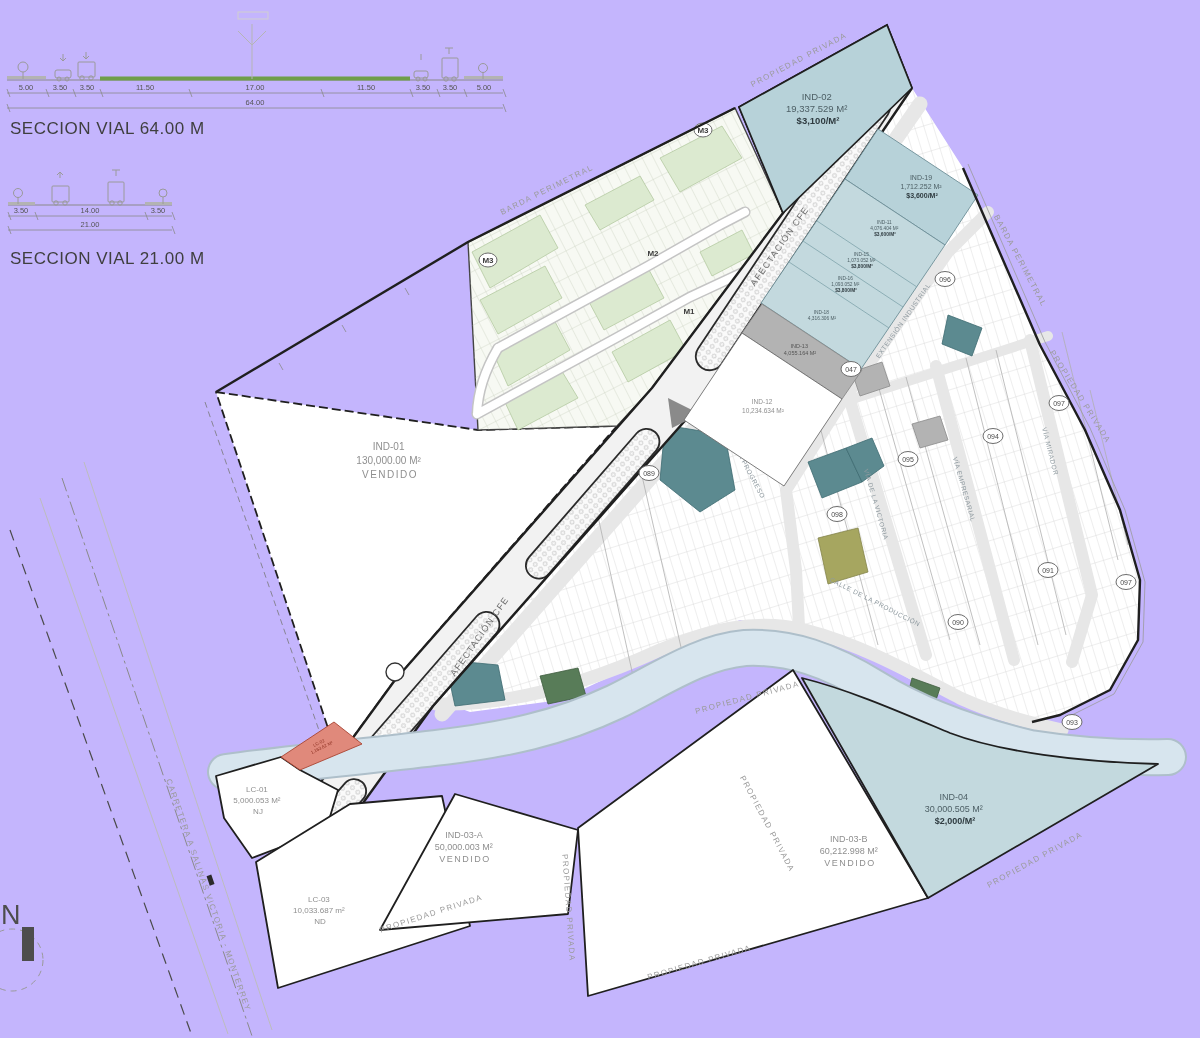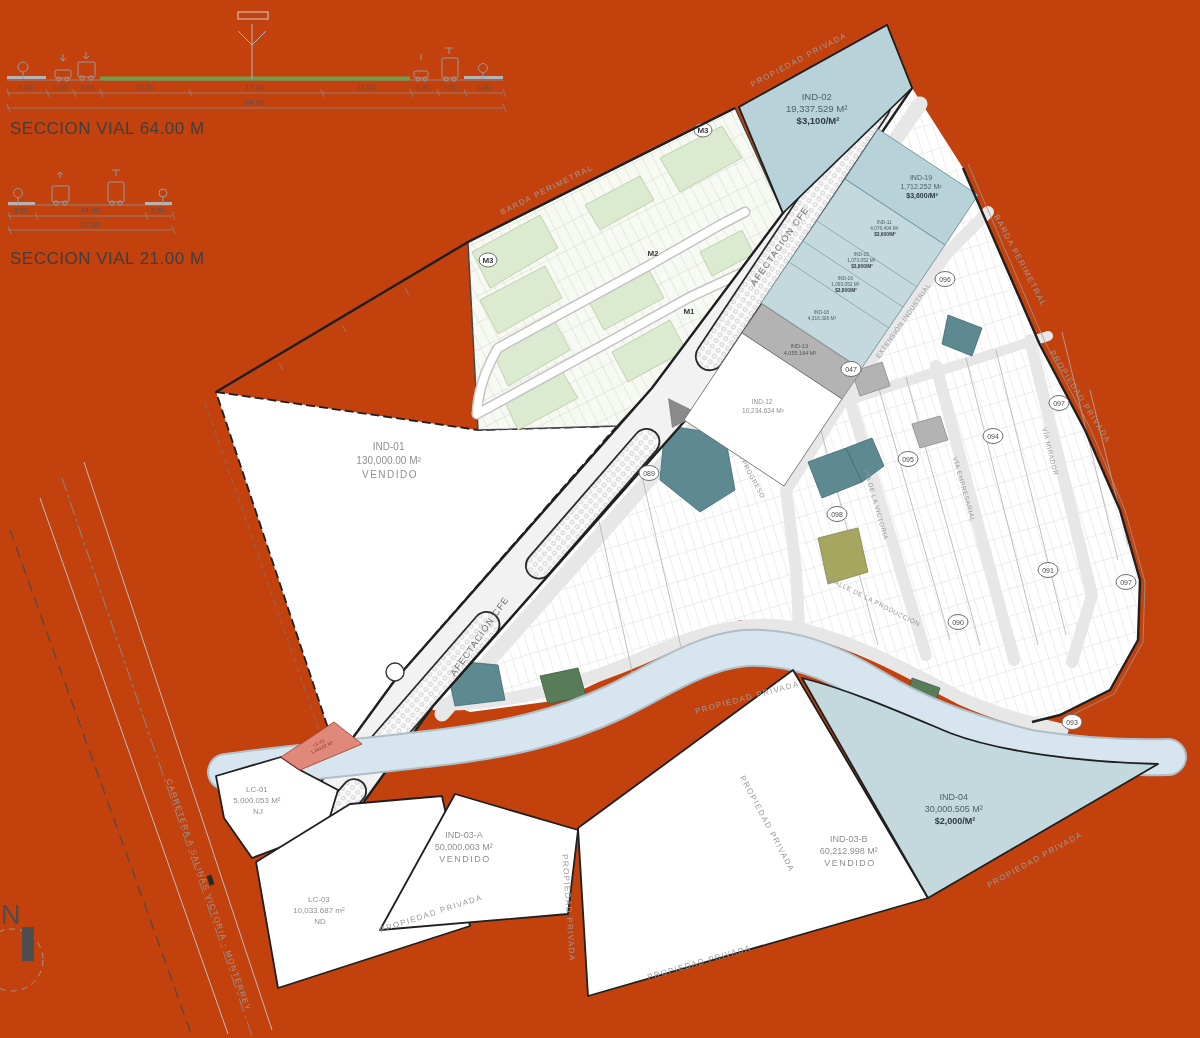--- a/index.html
+++ b/index.html
@@ -1,16 +1,16 @@
 <!DOCTYPE html>
 <html><head>
 <meta charset="utf-8">
 <style>
   html,body{margin:0;padding:0;background:#fff;}
-  .stage{position:relative;width:1200px;height:1038px;background:#c2410c;overflow:hidden;
+  .stage{position:relative;width:1200px;height:1038px;background:#c4b5fd;overflow:hidden;
          font-family:"Liberation Sans",sans-serif;}
   svg text{font-family:"Liberation Sans",sans-serif;}
   .title-txt{font-size:17px;fill:#3f3f3f;letter-spacing:.5px;}
   .dim-txt{font-size:7.5px;fill:#555;}
   .dimline{stroke:#8a8a8a;stroke-width:.8;}
   .ground{stroke:#8a8a8a;stroke-width:1.2;}
   .glyph{stroke:#9a9a9a;stroke-width:1;fill:none;}
   .plabel{fill:#8f8f8f;}
   .plabel-dark{fill:#4e6066;}
   .price{font-weight:bold;fill:#2f3b40;}

